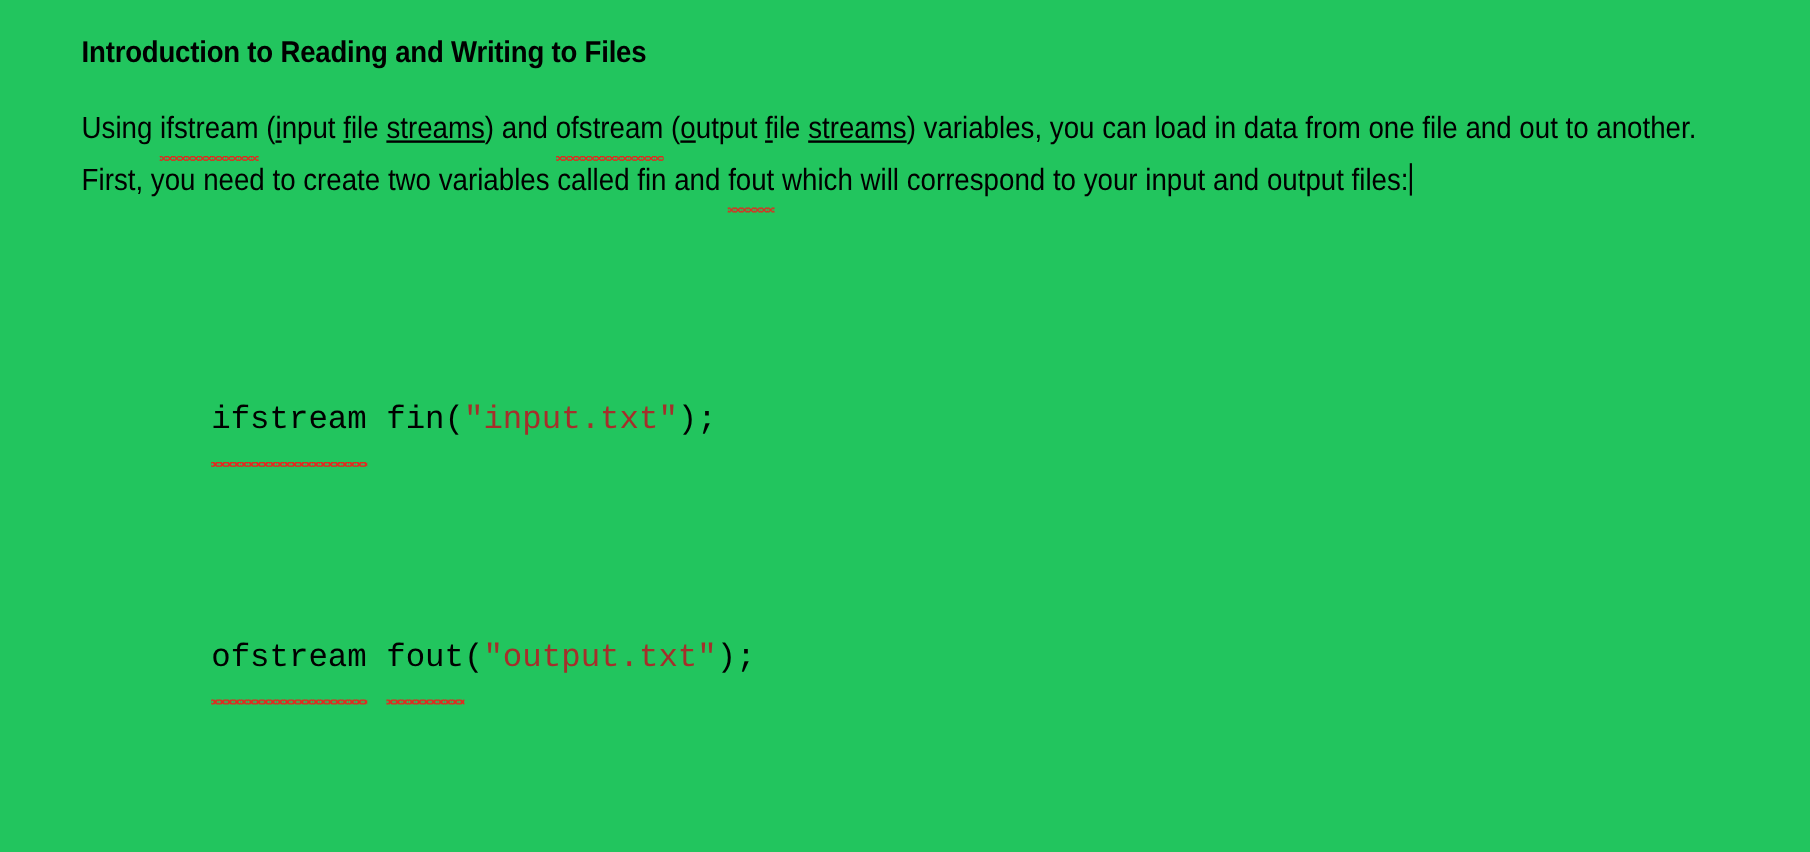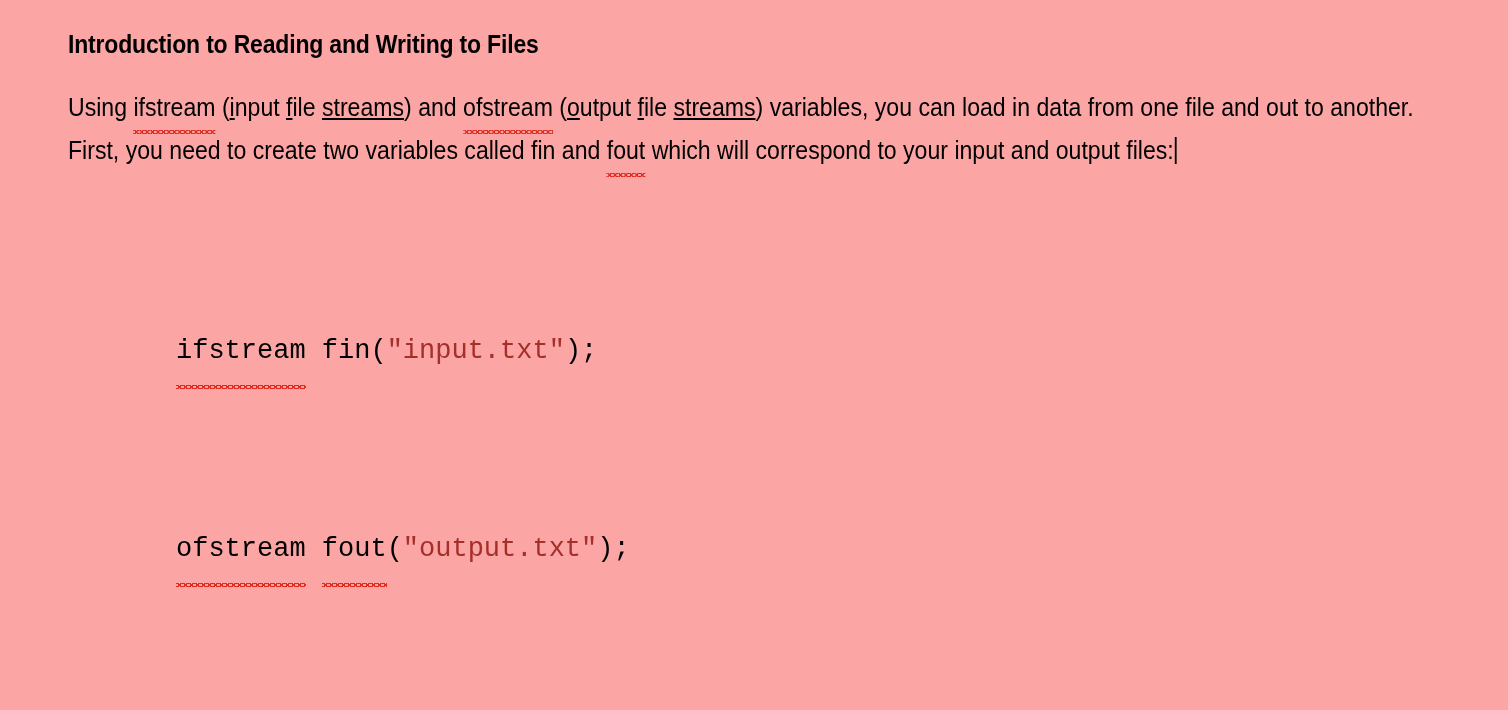--- a/index.html
+++ b/index.html
@@ -12,21 +12,21 @@
     height: 710px;
     overflow: hidden;
     font-family: "Liberation Sans", sans-serif;
     color: #000000;
   }
 
   .page {
     position: relative;
     width: 1508px;
     height: 710px;
-    background: #fca5a5;
+    background: #22c55e;
     padding: 0;
     box-sizing: border-box;
   }
 
   .doc-body {
     position: absolute;
     left: 68px;
     top: 28px;
     width: 1395px;
   }

